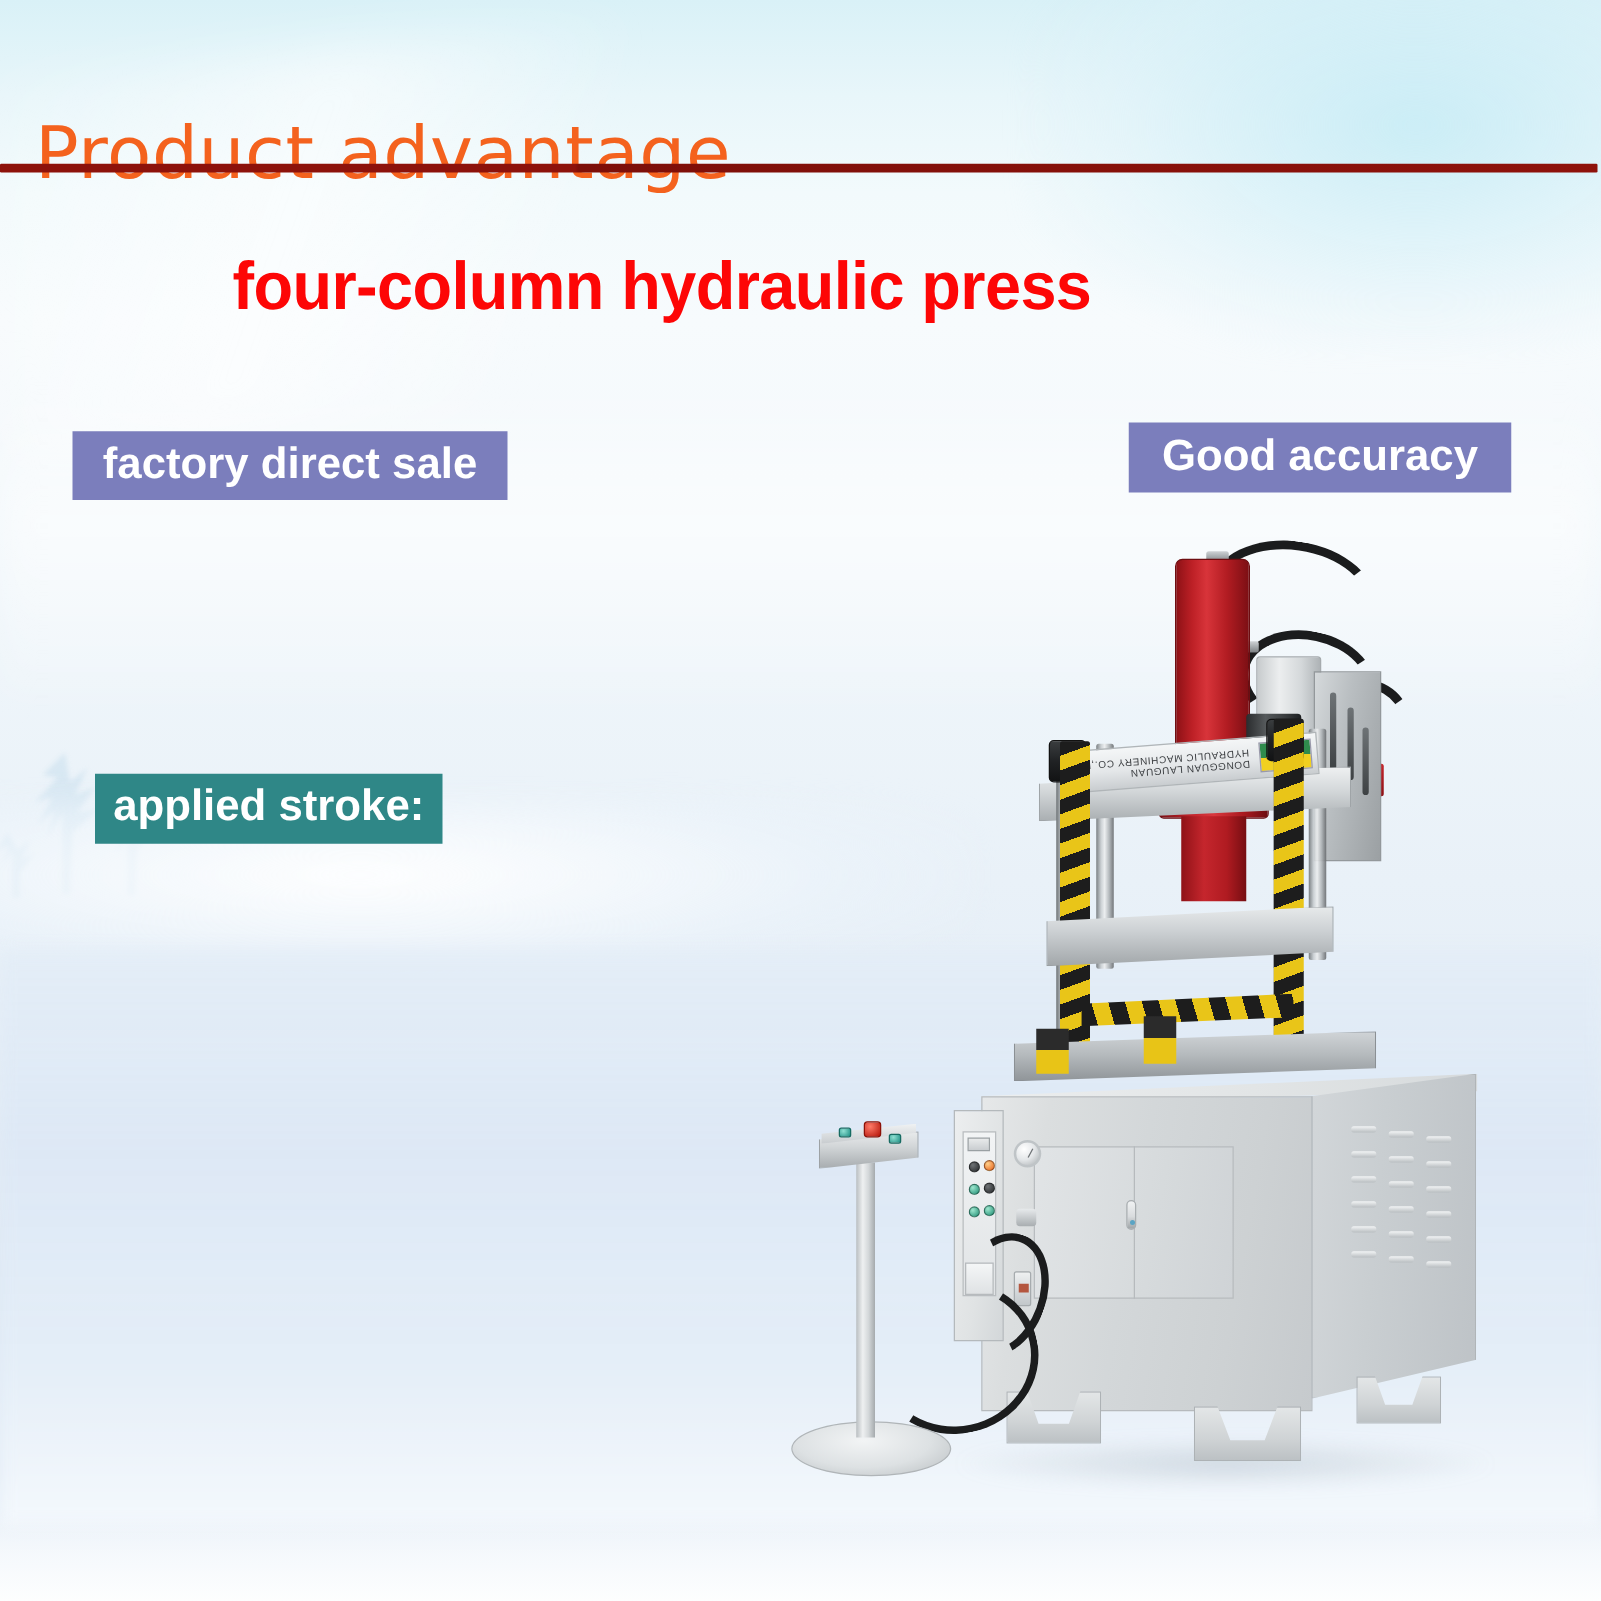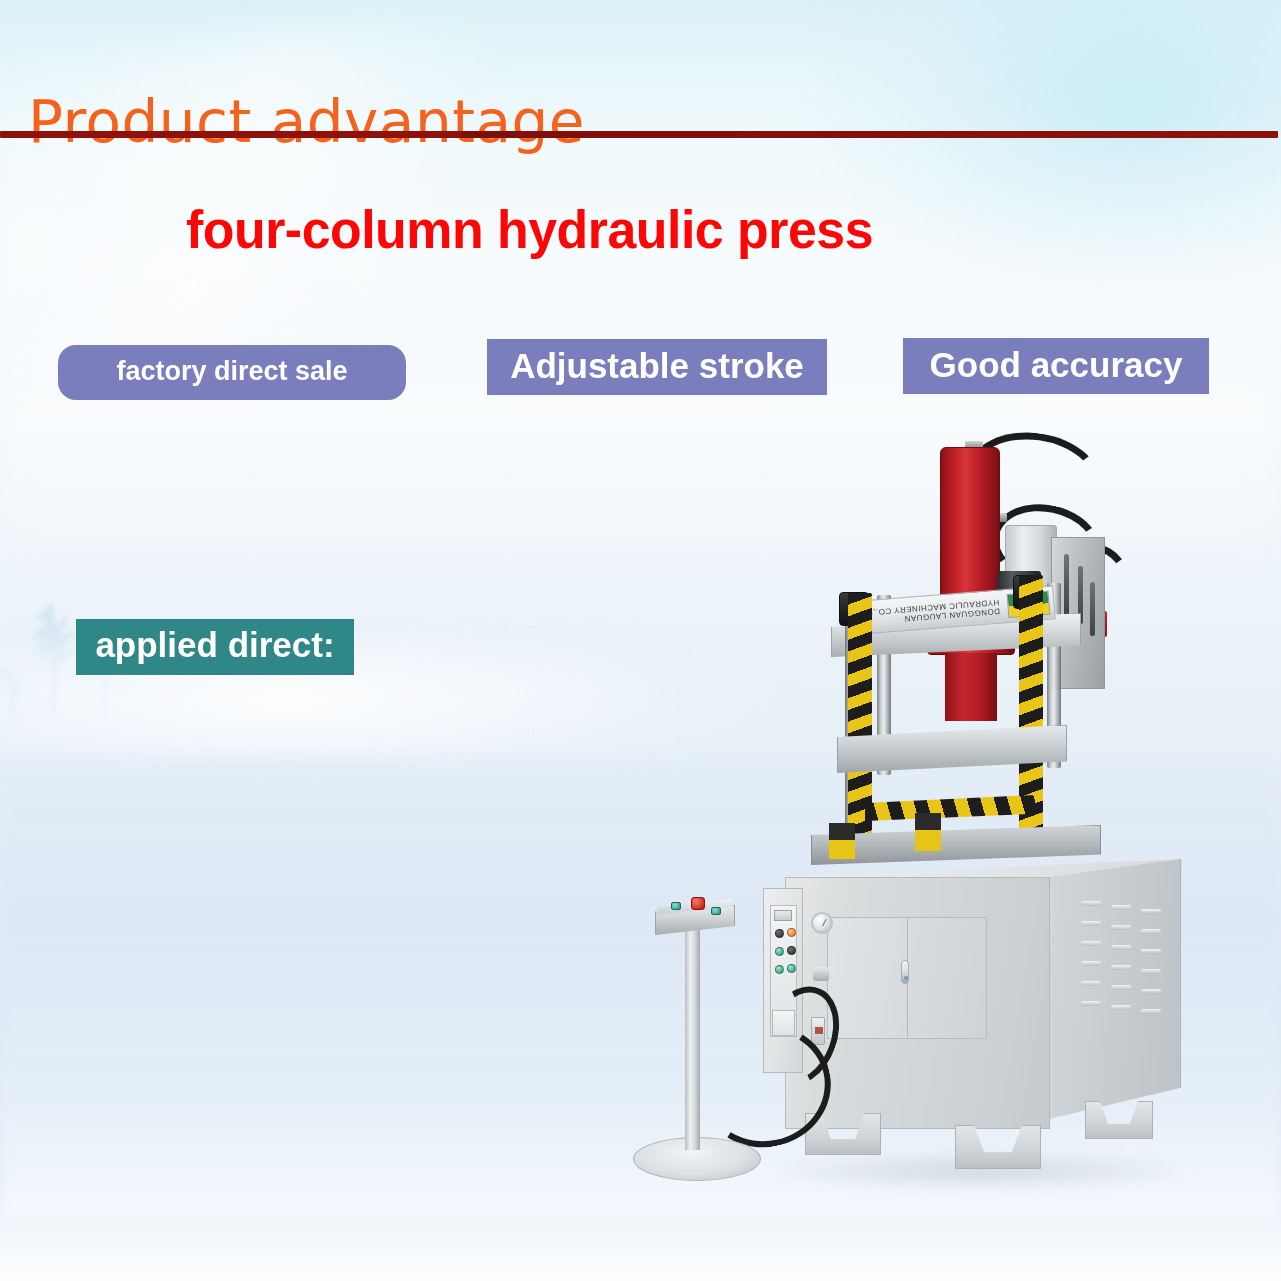--- a/index.html
+++ b/index.html
@@ -87,21 +87,21 @@
 
   
   .badge{
     position:absolute;display:flex;align-items:center;justify-content:center;
     color:#ffffff;font-weight:bold;white-space:nowrap;
     font-family:"Liberation Sans Narrow","Liberation Sans", sans-serif;
     box-sizing:border-box;
   }
   .badge.purple{background:#7b7ebc;}
   .badge.teal{background:#2f8787;}
-  #badge-0{left:58px;top:345px;width:348px;height:55px;font-size:27px;padding-bottom:3px;border-radius:18px;}
+  #badge-0{left:58px;top:345px;width:348px;height:55px;font-size:35px;padding-bottom:3px;}
   #badge-1{left:487px;top:339px;width:340px;height:56px;font-size:35px;padding-bottom:3px;}
   #badge-2{left:903px;top:338px;width:306px;height:56px;font-size:35px;padding-bottom:3px;}
   #badge-applied{left:76px;top:619px;width:278px;height:56px;font-size:35px;padding-bottom:4px;}
 
   
   .body-copy{
     position:absolute;left:70px;top:762px;width:610px;
     font-size:38px;line-height:57px;color:#18191b;font-weight:400;
     font-family:"Liberation Sans","DejaVu Sans", sans-serif;
   }
@@ -361,24 +361,23 @@
     <div class="snow-field"></div>
     <div class="snow-bottom"></div>
   </div>
 
   <div class="page-title">Product advantage</div>
   <div class="title-rule"></div>
 
   <div class="product-heading">four-column hydraulic press</div>
 
   <div class="badge purple" id="badge-0">factory direct sale</div>
-  <div class="badge purple" id="badge-1">Adjustable stroke</div>
   <div class="badge purple" id="badge-2">Good accuracy</div>
 
-  <div class="badge teal" id="badge-applied">applied direct:</div>
+  <div class="badge teal" id="badge-applied">applied stroke:</div>
 
   <div class="machine">
 
     <div class="shadow"></div>
 
     <div class="hose" id="hose-1"></div>
     <div class="hose" id="hose-2"></div>
     <div class="hose" id="hose-3"></div>
     <div class="hose-fitting" style="left:350px;top:16px;"></div>
     <div class="hose-fitting" style="left:374px;top:88px;"></div>

